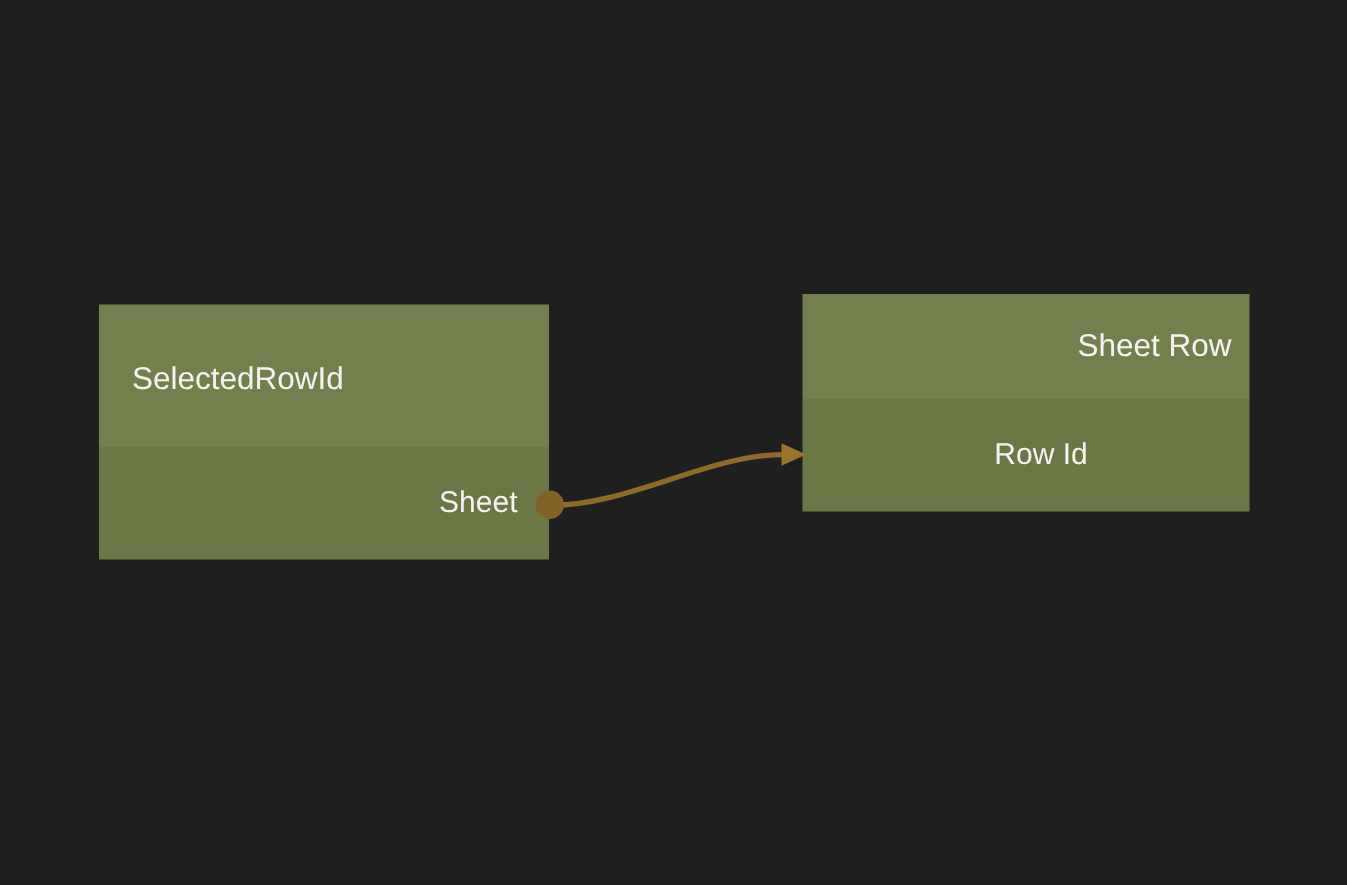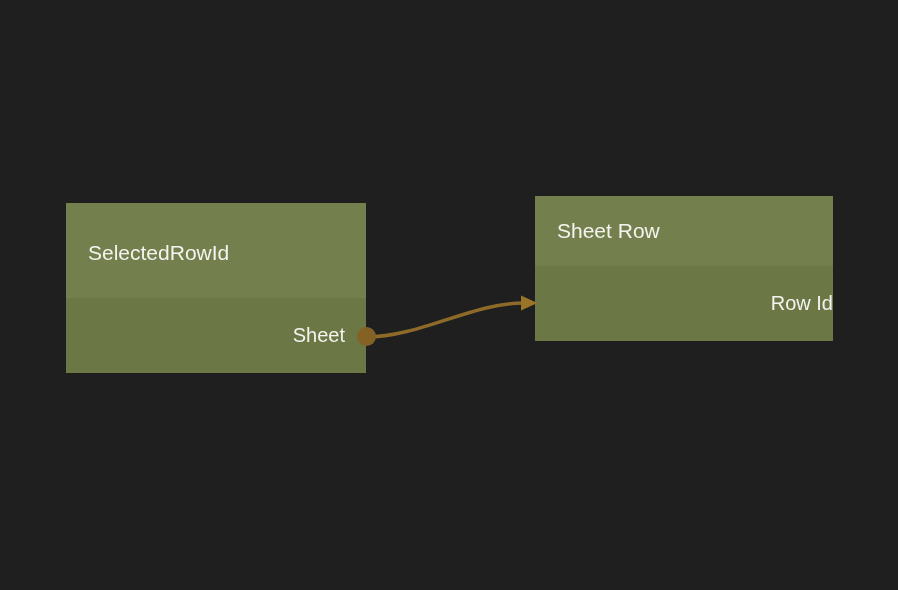--- a/index.html
+++ b/index.html
@@ -52,32 +52,32 @@
     line-height: 28px;
     white-space: nowrap;
   }
   .port-row {
     height: 75px;
     display: flex;
     align-items: center;
     box-sizing: border-box;
   }
   .port-row.output { justify-content: flex-end; padding-right: 21px; }
-  .port-row.input  { justify-content: flex-end; padding-left: 20px; }
+  .port-row.input  { justify-content: center; padding-left: 20px; }
   .port-label {
     color: var(--title-text, #f4f3ef);
     font-size: 20px;
     white-space: nowrap;
   }
   
   .node-a { left: 66px; top: 203px; width: 300px; }
   .node-a .node-header { height: 95px; padding-top: 4px; }
   
   .node-b { left: 535px; top: 196px; width: 298px; }
-  .node-b .node-header { height: 70px; }
+  .node-b .node-header { height: 70px; align-items: flex-end; }
 </style>
 </head>
 <body>
 
 <div class="canvas">
 
   <div class="node node-a">
     <div class="node-header">
       <div class="node-title">SelectedRowId</div>
     </div>

